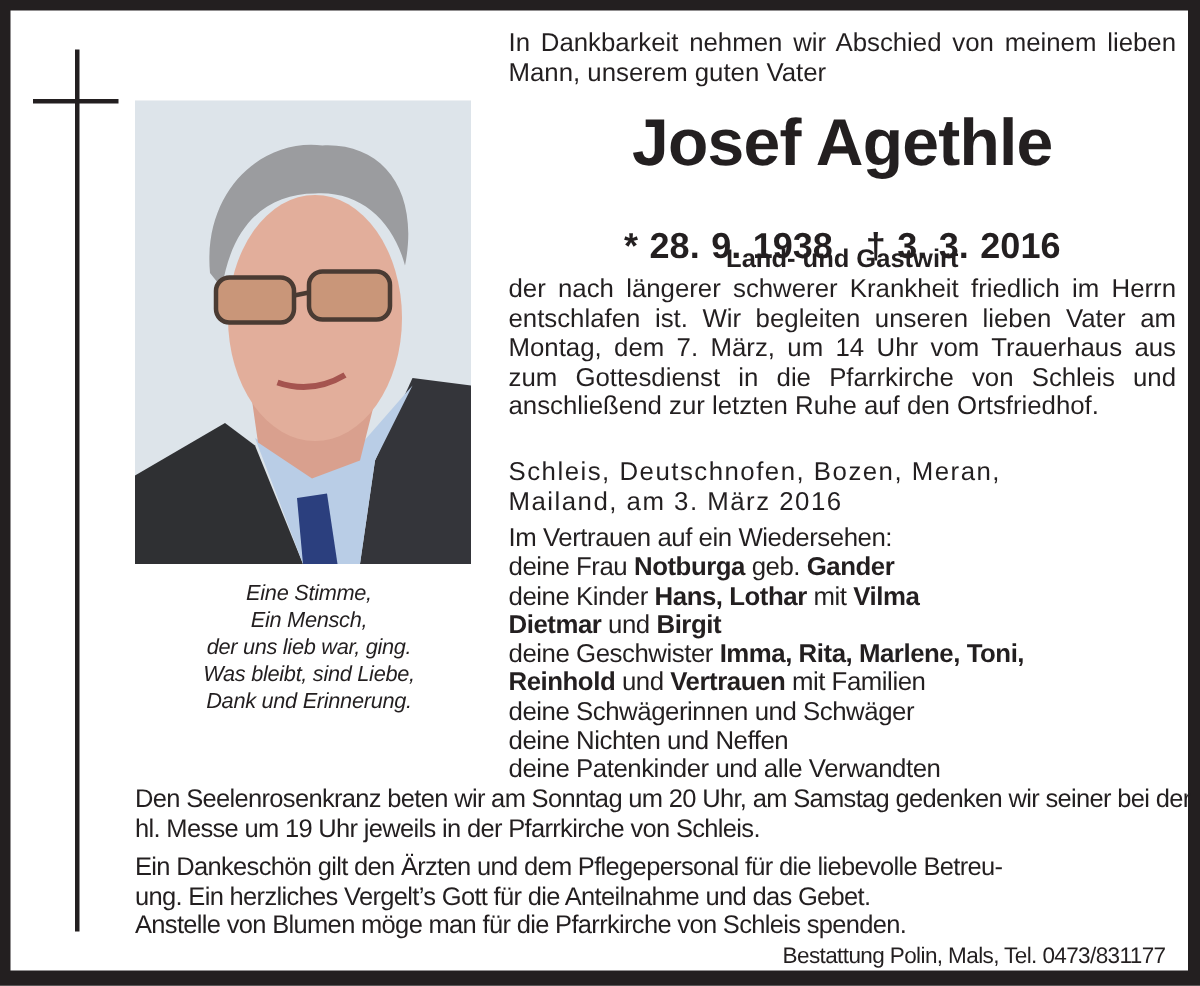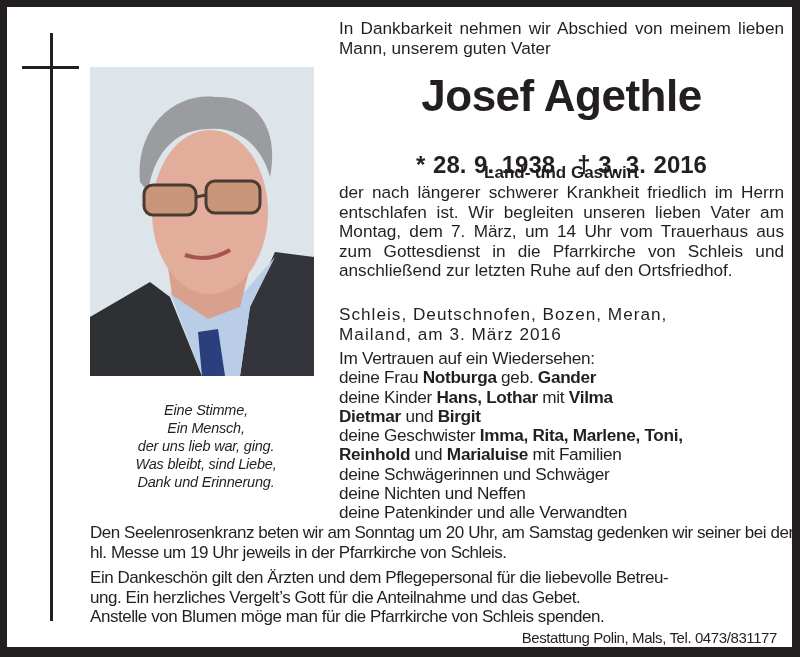--- a/index.html
+++ b/index.html
@@ -1,21 +1,21 @@
 <!DOCTYPE html>
 <html><head>
 <meta charset="utf-8">
 <style>
   html, body { margin:0; padding:0; background:#231f20; }
   body { width:800px; height:657px; position:relative; overflow:hidden; font-family:"Liberation Sans", sans-serif; color:#231f20; }
   .card { position:absolute; left:7px; top:7px; width:785px; height:640px; background:#ffffff; }
   .cross-v { position:absolute; left:43px; top:26px; width:3px; height:588px; background:#231f20; }
   .cross-h { position:absolute; left:15px; top:59px; width:57px; height:3px; background:#231f20; }
   .photo { position:absolute; left:83px; top:60px; width:224px; height:309px; overflow:hidden; background:#dfe5ea; }
-  .poem { position:absolute; left:70px; top:380px; width:258px; text-align:center; font-style:italic; font-size:14.5px; line-height:18px; letter-spacing:-0.2px;margin-top:14px; }
+  .poem { position:absolute; left:70px; top:380px; width:258px; text-align:center; font-style:italic; font-size:14.5px; line-height:18px; letter-spacing:-0.2px; }
   .right { position:absolute; left:332px; width:445px; }
   .intro { top:12px; font-size:17.2px; line-height:19.5px; text-align:justify; text-align-last:left; }
   .name { top:64px; text-align:center; font-weight:bold; font-size:44px; line-height:50px; letter-spacing:-0.5px; }
   .profession { top:120px; text-align:center; font-weight:bold; font-size:17px; line-height:22px;margin-top:35px; }
   .dates { top:146px; text-align:center; font-weight:bold; font-size:24px; line-height:24px; word-spacing:1px; }
   .dates .gap { display:inline-block; width:22px; }
   .body1 { top:176px; font-size:17.2px; line-height:19.5px; text-align:justify; text-align-last:left; }
   .place { top:298px; font-size:17.2px; line-height:19.5px; letter-spacing:1px; }
   .family { top:342px; font-size:17.2px; line-height:19.3px; letter-spacing:-0.3px; }
   .family b { font-weight:bold; }
@@ -75,21 +75,21 @@
     <div>Schleis, Deutschnofen, Bozen, Meran,</div>
     <div>Mailand, am 3. März 2016</div>
   </div>
 
   <div class="right family">
     <div>Im Vertrauen auf ein Wiedersehen:</div>
     <div><span>deine Frau </span><b>Notburga</b><span> geb. </span><b>Gander</b></div>
     <div><span>deine Kinder </span><b>Hans, Lothar</b><span> mit </span><b>Vilma</b></div>
     <div><b>Dietmar</b><span> und </span><b>Birgit</b></div>
     <div><span>deine Geschwister </span><b>Imma, Rita, Marlene, Toni,</b></div>
-    <div><b>Reinhold</b><span> und </span><b>Marialuise</b><span> mit Familien</span></div>
+    <div><b>Reinhold</b><span> und </span><b>Vertrauen</b><span> mit Familien</span></div>
     <div>deine Schwägerinnen und Schwäger</div>
     <div>deine Nichten und Neffen</div>
     <div>deine Patenkinder und alle Verwandten</div>
   </div>
 
   <div class="bottom rosary">Den Seelenrosenkranz beten wir am Sonntag um 20 Uhr, am Samstag gedenken wir seiner bei der hl. Messe um 19 Uhr jeweils in der Pfarrkirche von Schleis.</div>
   <div class="bottom thanks">
     <div>Ein Dankeschön gilt den Ärzten und dem Pflegepersonal für die liebevolle Betreu-</div>
     <div>ung. Ein herzliches Vergelt’s Gott für die Anteilnahme und das Gebet.</div>
     <div>Anstelle von Blumen möge man für die Pfarrkirche von Schleis spenden.</div>

